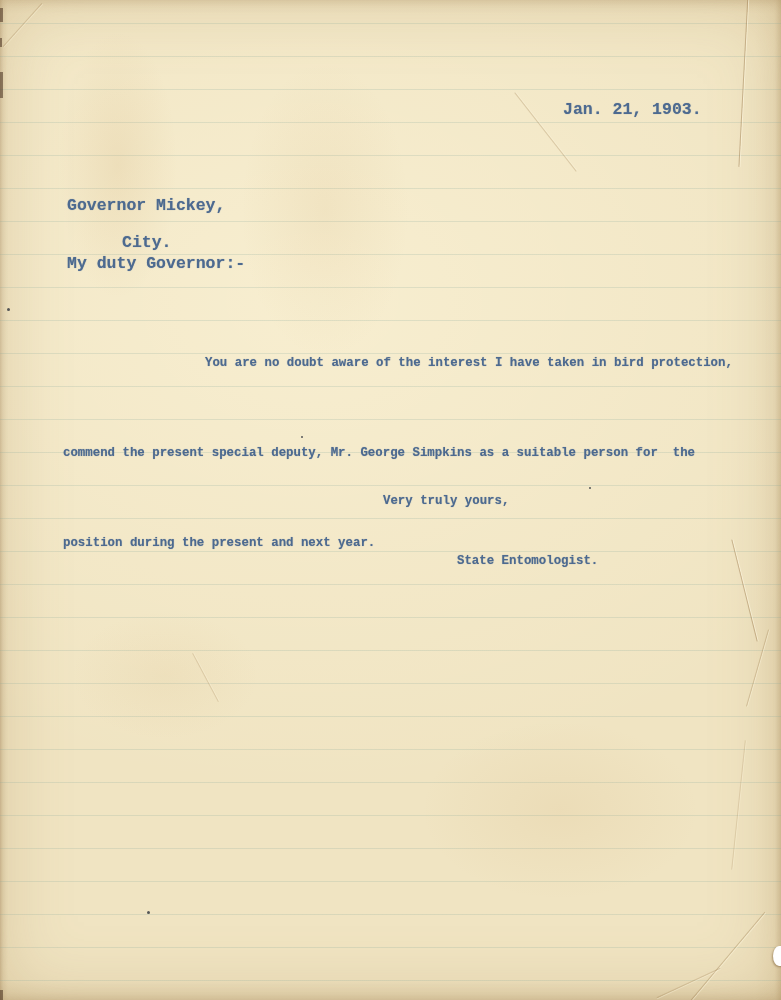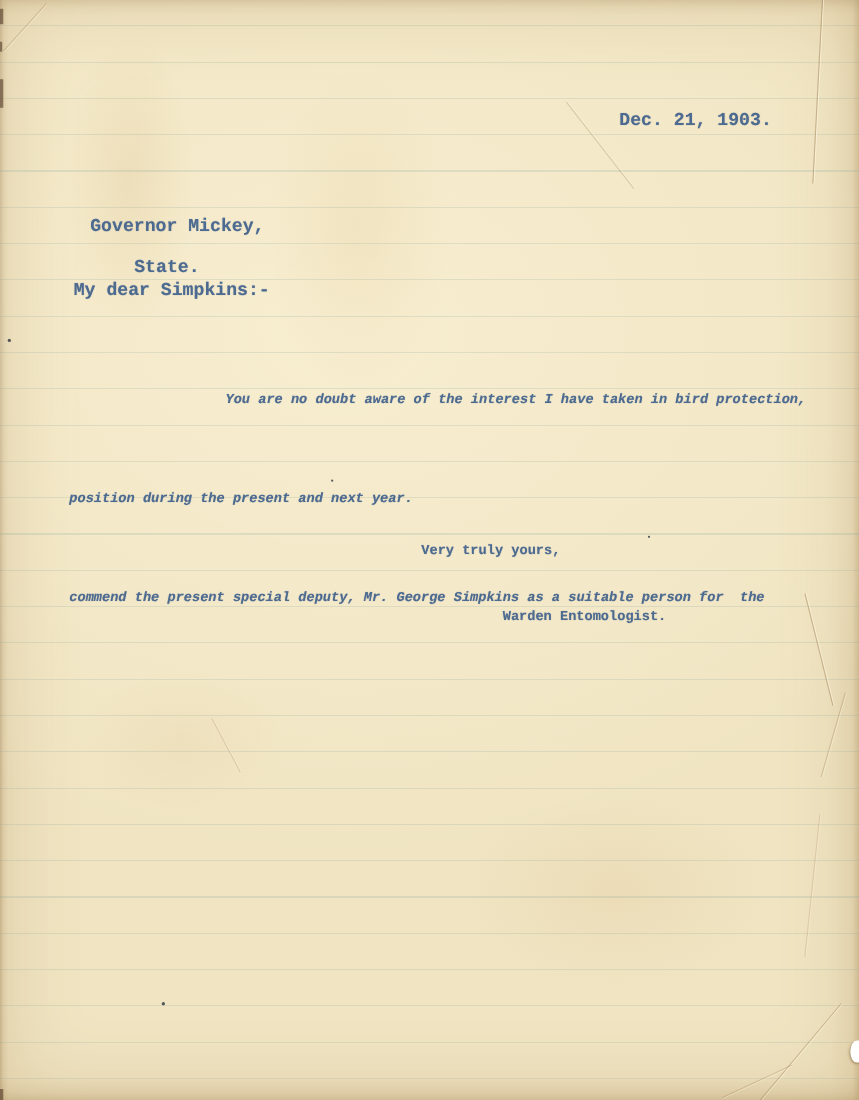--- a/index.html
+++ b/index.html
@@ -72,24 +72,24 @@
     position: absolute;
     color: #41618c;
     font-weight: 700;
     white-space: pre;
     text-shadow: 0 0 1px rgba(61,93,136,0.55);
     opacity: 0.93;
   }
   .pitch-lg { font-size: 16.5px; line-height: 20px; letter-spacing: 0; }
   .pitch-sm { font-size: 12.4px; line-height: 30px; }
   .date-line   { left: 563px; top: 100px; }
-  .recipient   { left: 82px;  top: 196px; }
+  .recipient   { left: 67px;  top: 196px; }
   .city        { left: 122px; top: 233px; }
   .salutation  { left: 67px;  top: 254px; }
-  .body-block  { left: 63px;  top: 288px; width: 700px; font-style: italic; }
+  .body-block  { left: 63px;  top: 288px; width: 700px; }
   .body-block .indent { padding-left: 142px; }
   .closing     { left: 383px; top: 486px; }
   .signature   { left: 457px; top: 546px; }
 </style>
 </head>
 <body>
 
 <div class="scan">
 
   <div class="ruling"></div>
@@ -114,31 +114,31 @@
   <div class="edge-mark em1"></div>
   <div class="edge-mark em2"></div>
   <div class="edge-mark em3"></div>
   <div class="edge-mark em4"></div>
 
   <div class="speck sp1"></div>
   <div class="speck sp2"></div>
   <div class="speck sp3"></div>
   <div class="speck sp4"></div>
 
-  <div class="type pitch-lg date-line">Dec. 21, 1903.</div>
+  <div class="type pitch-lg date-line">Jan. 21, 1903.</div>
 
   <div class="type pitch-lg recipient">Governor Mickey,</div>
 
-  <div class="type pitch-lg city">State.</div>
+  <div class="type pitch-lg city">City.</div>
 
-  <div class="type pitch-lg salutation">My dear Simpkins:-</div>
+  <div class="type pitch-lg salutation">My duty Governor:-</div>
 
   <div class="type pitch-sm body-block">
     <div class="indent">You are no doubt aware of the interest I have taken in bird protection,</div>
+    <div>commend the present special deputy, Mr. George Simpkins as a suitable person for  the</div>
     <div>position during the present and next year.</div>
-    <div>commend the present special deputy, Mr. George Simpkins as a suitable person for  the</div>
   </div>
 
   <div class="type pitch-sm closing">Very truly yours,</div>
 
-  <div class="type pitch-sm signature">Warden Entomologist.</div>
+  <div class="type pitch-sm signature">State Entomologist.</div>
 
 </div>
 
 </body></html>

